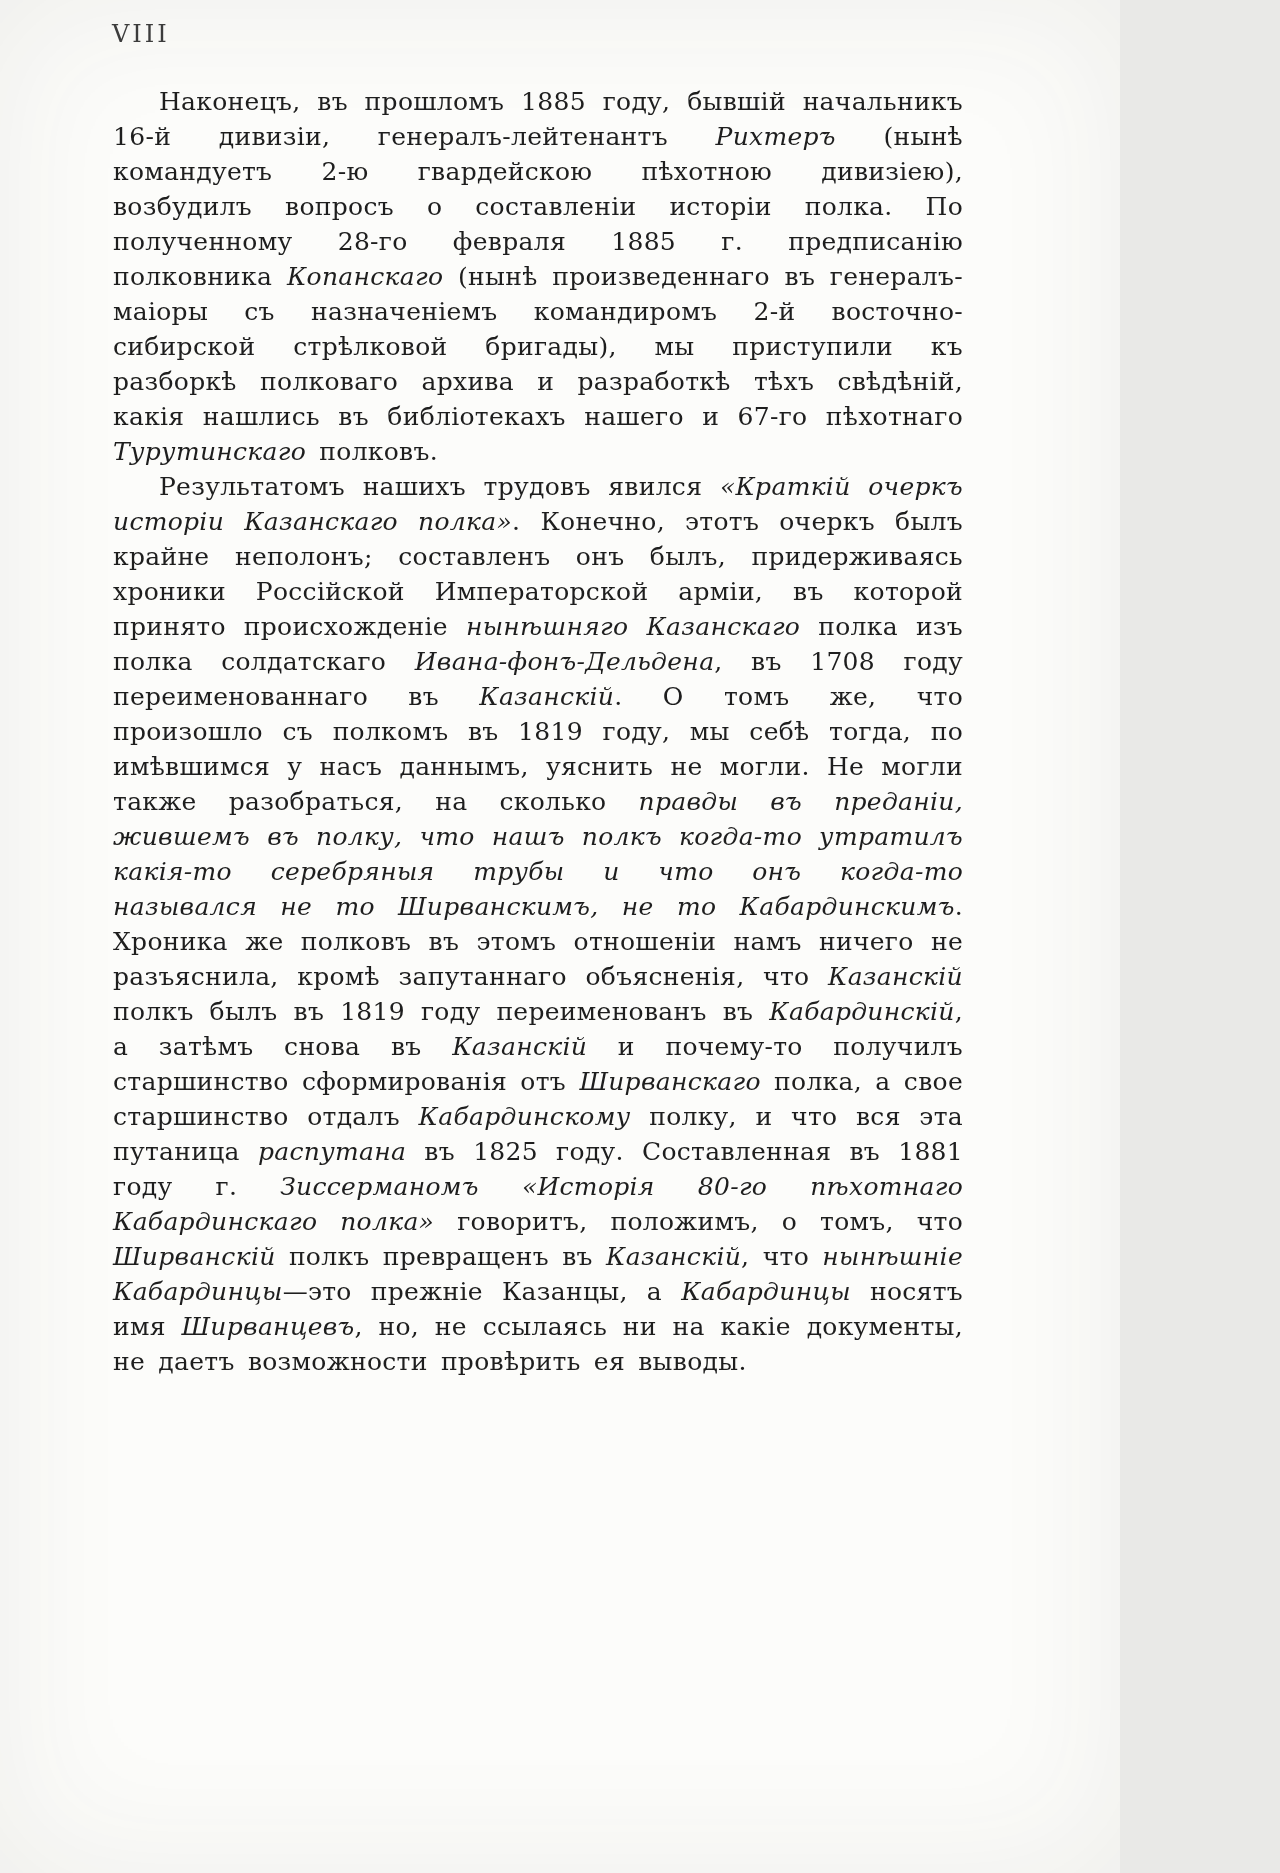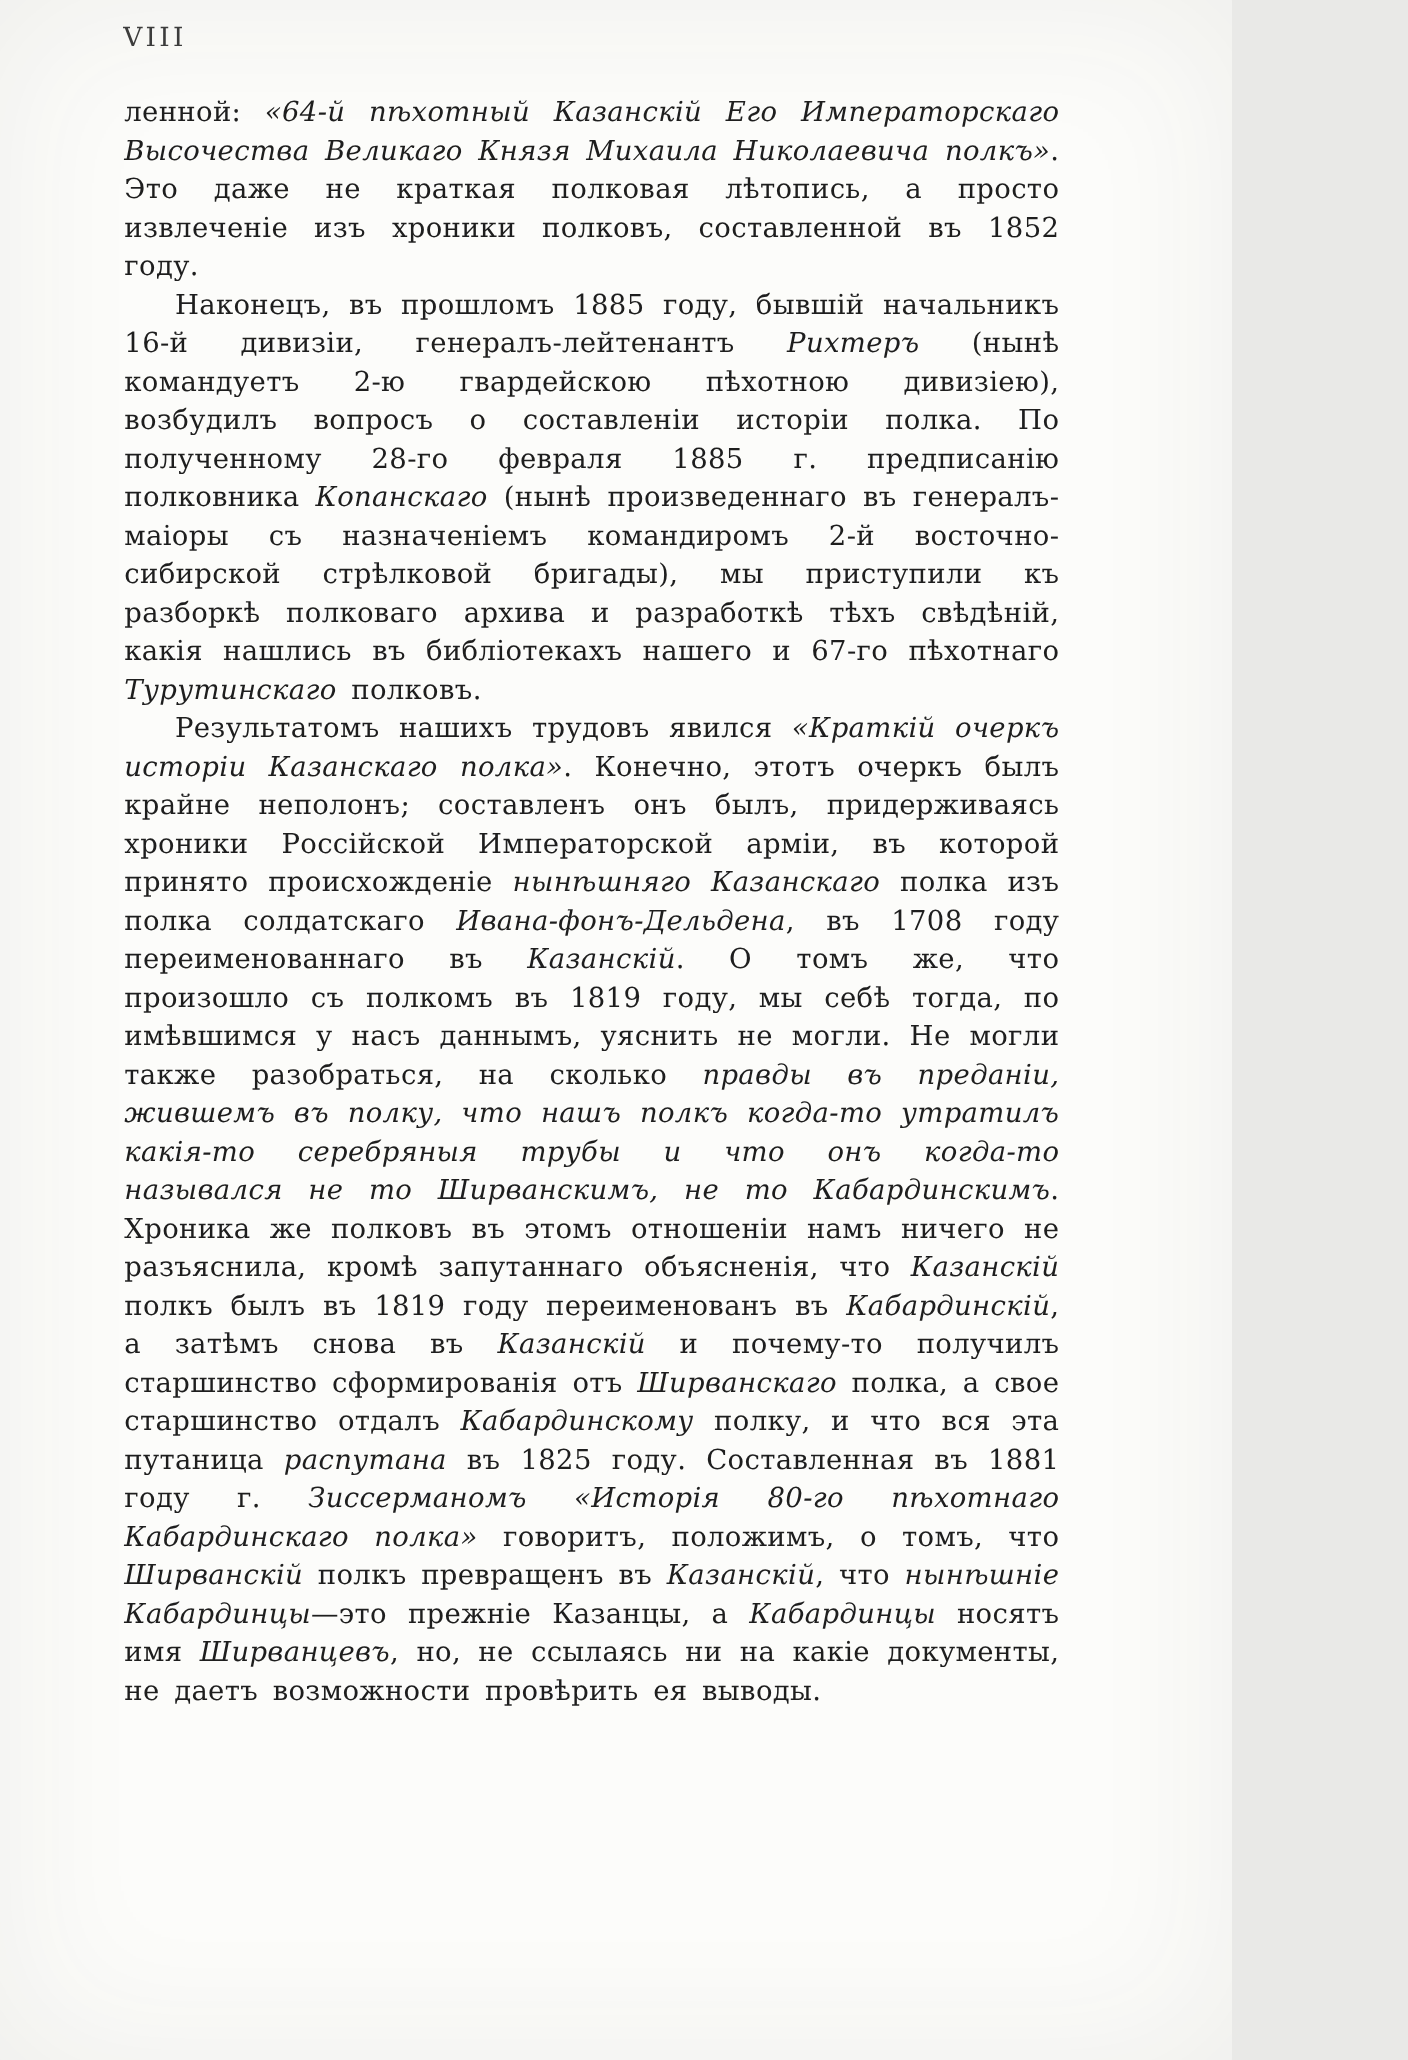--- a/index.html
+++ b/index.html
@@ -47,17 +47,16 @@
   .seg.italic {
     font-style: italic;
   }
 </style>
 </head>
 <body>
 
 <div class="page">
   <div class="page-number">VIII</div>
   <div class="text-block">
-      <p class="para"><span class="seg">ленной: </span><span class="seg italic">«64-й пѣхотный Казанскій Его Императорскаго Высочества Великаго Князя Михаила Николаевича полкъ»</span><span class="seg">. Это даже не краткая полковая лѣтопись, а просто извлеченіе изъ хроники полковъ, составленной въ 1852 году.</span></p>
       <p class="para indent"><span class="seg">Наконецъ, въ прошломъ 1885 году, бывшій начальникъ 16-й дивизіи, генералъ-лейтенантъ </span><span class="seg italic">Рихтеръ</span><span class="seg"> (нынѣ командуетъ 2-ю гвардейскою пѣхотною дивизіею), возбудилъ вопросъ о составленіи исторіи полка. По полученному 28-го февраля 1885 г. предписанію полковника </span><span class="seg italic">Копанскаго</span><span class="seg"> (нынѣ произведеннаго въ генералъ-маіоры съ назначеніемъ командиромъ 2-й восточно-сибирской стрѣлковой бригады), мы приступили къ разборкѣ полковаго архива и разработкѣ тѣхъ свѣдѣній, какія нашлись въ библіотекахъ нашего и 67-го пѣхотнаго </span><span class="seg italic">Турутинскаго</span><span class="seg"> полковъ.</span></p>
       <p class="para indent"><span class="seg">Результатомъ нашихъ трудовъ явился </span><span class="seg italic">«Краткій очеркъ исторіи Казанскаго полка»</span><span class="seg">. Конечно, этотъ очеркъ былъ крайне неполонъ; составленъ онъ былъ, придерживаясь хроники Россійской Императорской арміи, въ которой принято происхожденіе </span><span class="seg italic">нынѣшняго Казанскаго</span><span class="seg"> полка изъ полка солдатскаго </span><span class="seg italic">Ивана-фонъ-Дельдена</span><span class="seg">, въ 1708 году переименованнаго въ </span><span class="seg italic">Казанскій</span><span class="seg">. О томъ же, что произошло съ полкомъ въ 1819 году, мы себѣ тогда, по имѣвшимся у насъ даннымъ, уяснить не могли. Не могли также разобраться, на сколько </span><span class="seg italic">правды въ преданіи, жившемъ въ полку, что нашъ полкъ когда-то утратилъ какія-то серебряныя трубы и что онъ когда-то назывался не то Ширванскимъ, не то Кабардинскимъ</span><span class="seg">. Хроника же полковъ въ этомъ отношеніи намъ ничего не разъяснила, кромѣ запутаннаго объясненія, что </span><span class="seg italic">Казанскій</span><span class="seg"> полкъ былъ въ 1819 году переименованъ въ </span><span class="seg italic">Кабардинскій</span><span class="seg">, а затѣмъ снова въ </span><span class="seg italic">Казанскій</span><span class="seg"> и почему-то получилъ старшинство сформированія отъ </span><span class="seg italic">Ширванскаго</span><span class="seg"> полка, а свое старшинство отдалъ </span><span class="seg italic">Кабардинскому</span><span class="seg"> полку, и что вся эта путаница </span><span class="seg italic">распутана</span><span class="seg"> въ 1825 году. Составленная въ 1881 году г. </span><span class="seg italic">Зиссерманомъ</span><span class="seg"> </span><span class="seg italic">«Исторія 80-го пѣхотнаго Кабардинскаго полка»</span><span class="seg"> говоритъ, положимъ, о томъ, что </span><span class="seg italic">Ширванскій</span><span class="seg"> полкъ превращенъ въ </span><span class="seg italic">Казанскій</span><span class="seg">, что </span><span class="seg italic">нынѣшніе Кабардинцы</span><span class="seg">—это прежніе Казанцы, а </span><span class="seg italic">Кабардинцы</span><span class="seg"> носятъ имя </span><span class="seg italic">Ширванцевъ</span><span class="seg">, но, не ссылаясь ни на какіе документы, не даетъ возможности провѣрить ея выводы.</span></p>
     </div>
 </div>
 
 </body></html>

